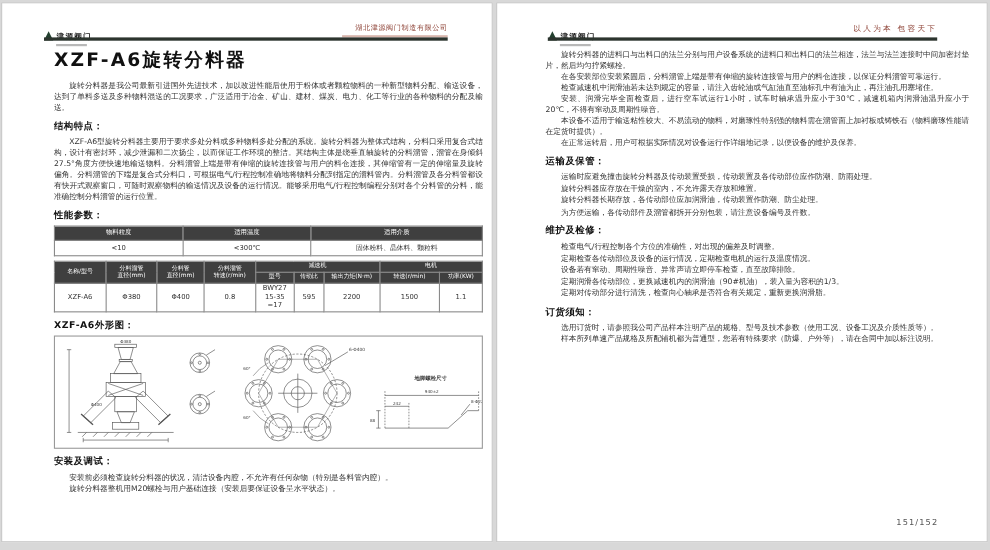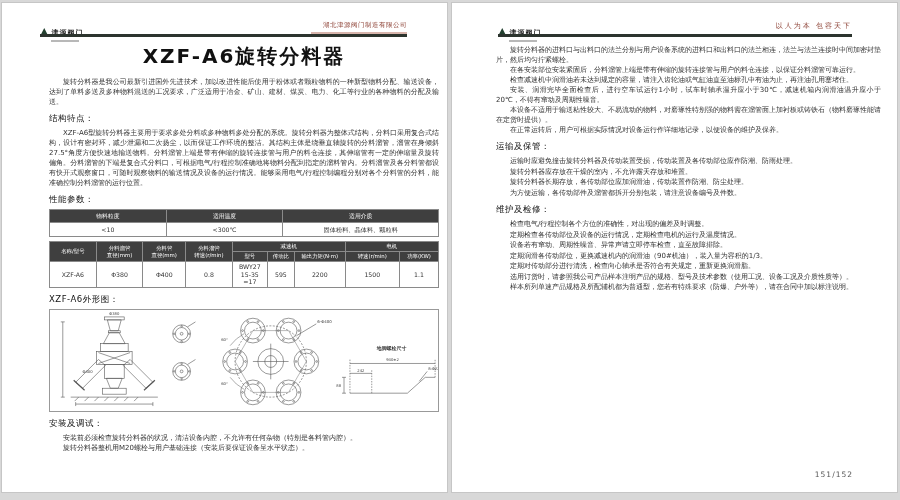--- a/index.html
+++ b/index.html
@@ -26,24 +26,24 @@
   .hdr-right { position:absolute; right:0; top:2px; text-align:right; }
   .hdr-right .main { font-size:6.5px; color:#8f4438; letter-spacing:0.5px; white-space:nowrap; }
   .hdr-right .sub  { height:2px; width:96px; background:#d8b5ac; margin:2px 0 0 auto; }
   .hdr-right .slogan { font-size:7px; font-weight:normal; color:#8f4438; letter-spacing:2px; white-space:nowrap;margin-left:36px; }
   .header-rule { position:absolute; top:31px; left:38px; right:40px; height:2.5px; background:#2c342e; }
 
   
   .content-l { position:absolute; top:37px; left:47px; right:8px; bottom:10px; }
   .content-r { position:absolute; top:42px; left:44px; right:16px; bottom:10px; }
 
-  .doc-title { text-align:center; font-size:20px; font-weight:bold; letter-spacing:2px; color:#111; margin:3px 0 7px 0; }
+  .doc-title { text-align:left; font-size:17px; font-weight:bold; letter-spacing:2px; color:#111; margin:3px 0 7px 0; }
 
   .para { font-size:7px; line-height:10px; text-align:justify; text-indent:2em; color:#333; }
-  .sec-h { font-size:8.5px; font-weight:normal; color:#111; margin:6px 0 3px 0; letter-spacing:0.5px; }
+  .sec-h { font-size:8.5px; font-weight:bold; color:#111; margin:6px 0 3px 0; letter-spacing:0.5px; }
   .item { font-size:7px; line-height:10.5px; text-align:justify; padding-left:14px; color:#333; }
 
   
   table { width:100%; border-collapse:collapse; table-layout:fixed; margin:2px 0 4px 0; }
   th, td { border:1px solid #8a8a8a; text-align:center; vertical-align:middle; padding:1px 1px; }
   th { background:#3f3f3f; color:#ffffff; font-weight:normal; font-size:5.8px; line-height:7px; white-space:pre-line; }
   td { font-size:6.2px; line-height:7.5px; color:#333; white-space:pre-line; }
   .t-perf th { height:13px; }
   .t-perf td { height:14px; }
   .t-tech th { font-size:5.4px; }
@@ -294,18 +294,19 @@
     <div class="item">旋转分料器长期存放，各传动部位应加润滑油，传动装置作防潮、防尘处理。</div>
     <div class="item">为方便运输，各传动部件及溜管都拆开分别包装，请注意设备编号及件数。</div>
 
     <div class="sec-h">维护及检修：</div>
     <div class="item">检查电气/行程控制各个方位的准确性，对出现的偏差及时调整。</div>
     <div class="item">定期检查各传动部位及设备的运行情况，定期检查电机的运行及温度情况。</div>
     <div class="item">设备若有窜动、周期性噪音、异常声请立即停车检查，直至故障排除。</div>
     <div class="item">定期润滑各传动部位，更换减速机内的润滑油（90#机油），装入量为容积的1/3。</div>
     <div class="item">定期对传动部分进行清洗，检查向心轴承是否符合有关规定，重新更换润滑脂。</div>
 
+    <div class="sec-h">订货须知：</div>
     <div class="item">选用订货时，请参照我公司产品样本注明产品的规格、型号及技术参数（使用工况、设备工况及介质性质等）。</div>
     <div class="item">样本所列单速产品规格及所配辅机都为普通型，您若有特殊要求（防爆、户外等），请在合同中加以标注说明。</div>
   </div>
 
   <div class="page-num">151/152</div>
 </div>
 
 </body></html>

